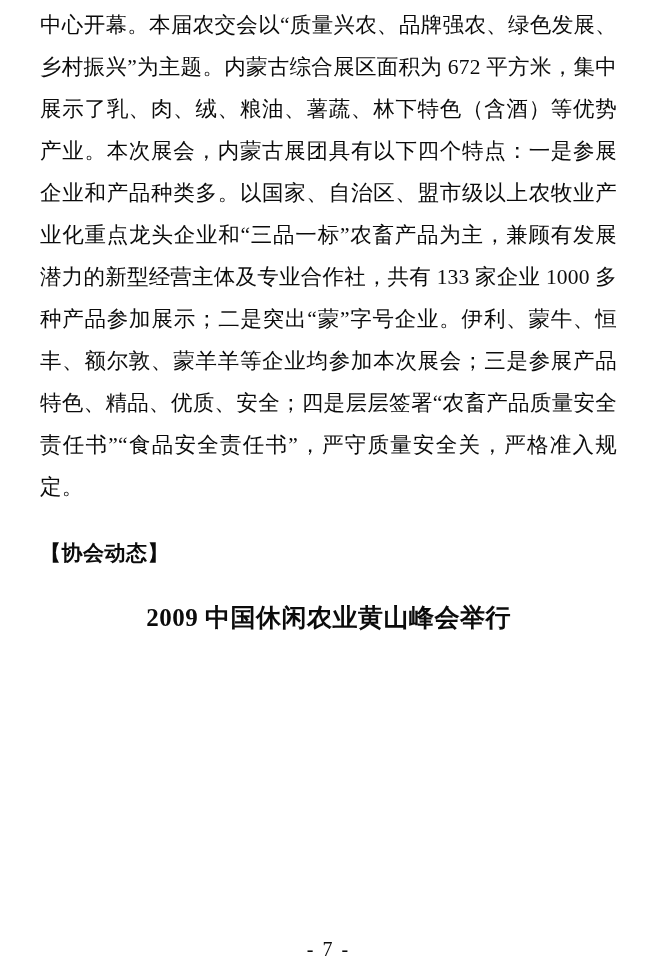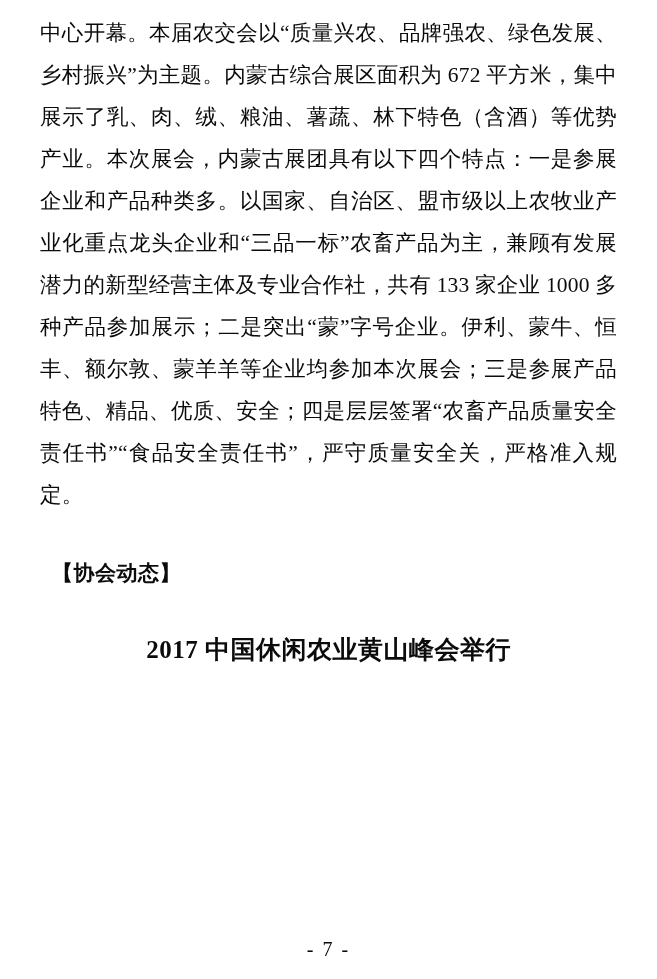--- a/index.html
+++ b/index.html
@@ -12,38 +12,38 @@
     background: #ffffff;
     font-family: "Liberation Serif", "DejaVu Serif", serif;
     color: #0b0b0b;
     overflow: hidden;
   }
   .page {
     position: relative;
     width: 657px;
     height: 979px;
     box-sizing: border-box;
-    padding: 8px 40px;
+    padding: 0 40px;
   }
   .body-text {
     font-size: 21.5px;
     line-height: 42px;
     text-align: justify;
     text-justify: inter-ideograph;
     letter-spacing: 0.2px;
     margin: 0;
   }
   .para-continued {
     padding-top: 4px;
   }
   .section-tag {
     font-size: 21px;
     font-weight: bold;
     line-height: 42px;
-    margin: 12px;
+    margin: 0;
     padding-top: 24px;
     font-family: "Liberation Sans", "DejaVu Sans", sans-serif;
     letter-spacing: 0.5px;
   }
   .article-title {
     font-size: 25px;
     font-weight: bold;
     text-align: center;
     line-height: 44px;
     margin: 0;
@@ -66,18 +66,18 @@
 </style>
 </head>
 <body>
 
 <div class="page">
 
   <p class="body-text para-continued">中心开幕。本届农交会以“质量兴农、品牌强农、绿色发展、乡村振兴”为主题。内蒙古综合展区面积为 672 平方米，集中展示了乳、肉、绒、粮油、薯蔬、林下特色（含酒）等优势产业。本次展会，内蒙古展团具有以下四个特点：一是参展企业和产品种类多。以国家、自治区、盟市级以上农牧业产业化重点龙头企业和“三品一标”农畜产品为主，兼顾有发展潜力的新型经营主体及专业合作社，共有 133 家企业 1000 多种产品参加展示；二是突出“蒙”字号企业。伊利、蒙牛、恒丰、额尔敦、蒙羊羊等企业均参加本次展会；三是参展产品特色、精品、优质、安全；四是层层签署“农畜产品质量安全责任书”“食品安全责任书”，严守质量安全关，严格准入规定。</p>
 
   <p class="section-tag">【协会动态】</p>
 
-  <h2 class="article-title">2017 中国休闲农业黄山峰会举行</h2>
+  <h2 class="article-title">2009 中国休闲农业黄山峰会举行</h2>
 
 
   <div class="footer">- 7 -</div>
 
 </div>
 
 </body></html>

